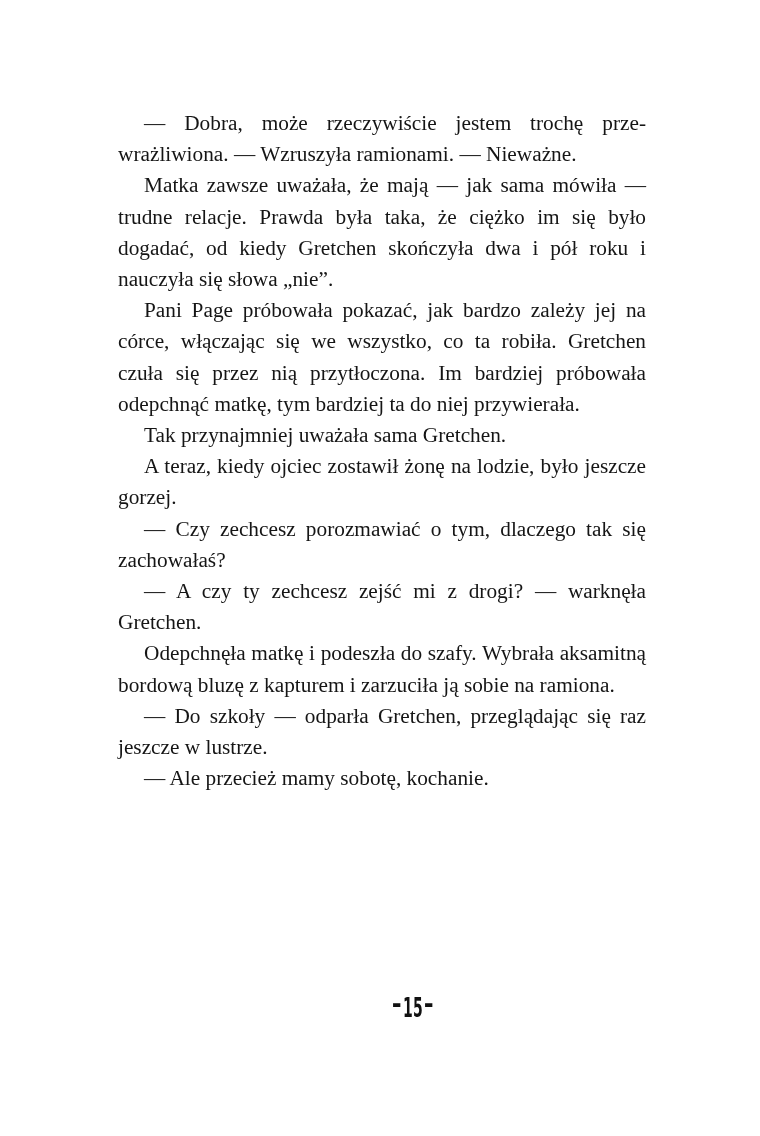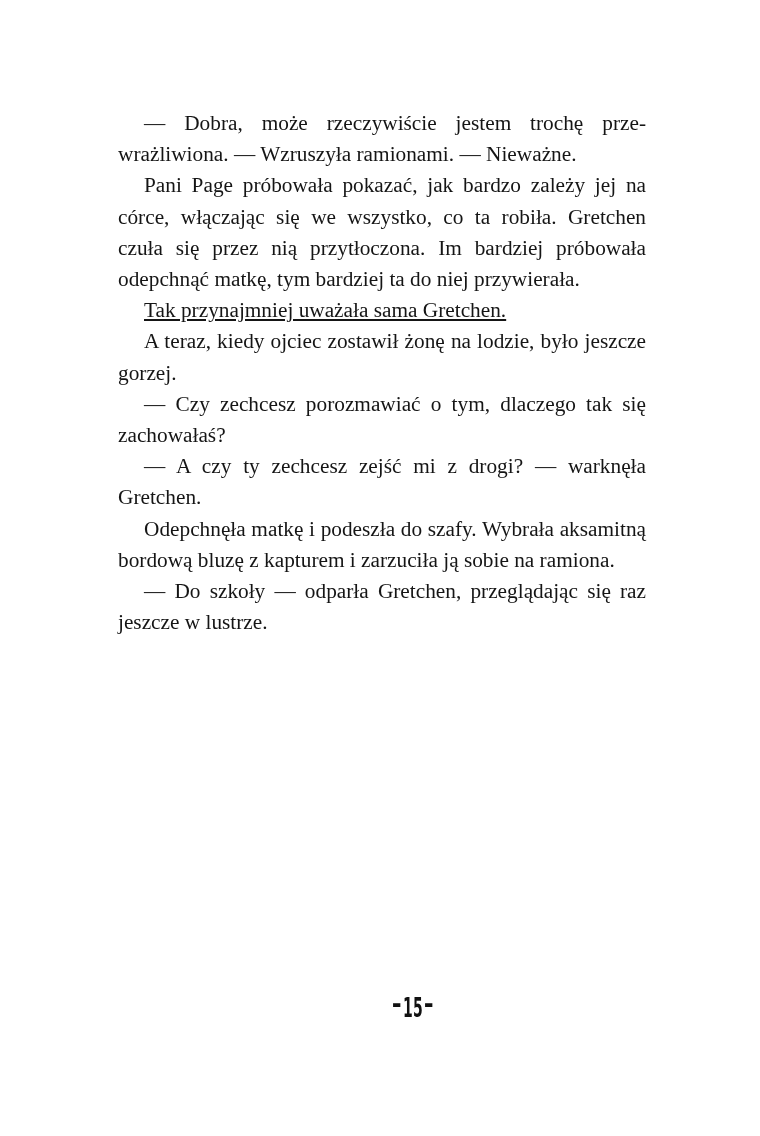--- a/index.html
+++ b/index.html
@@ -37,21 +37,20 @@
     text-indent: 26px;
     hyphens: manual;
     -webkit-hyphens: manual;
     font-kerning: normal;
     text-rendering: optimizeLegibility;
   }
 
   
   .para.short {
     text-align: left;
-    text-decoration: underline;
   }
 
   .footer {
     position: absolute;
     left: 0;
     top: 992px;
     width: 760px;
     text-align: center;
     padding-left: 33px;
   }
@@ -81,26 +80,28 @@
     padding: 0 4px;
   }
 </style>
 </head>
 <body>
 
 <div class="page">
 
   <div class="text-block">
     <p class="para">— Dobra, może rzeczywiście jestem trochę prze­wrażliwiona. — Wzruszyła ramionami. — Nieważne.</p>
+    <p class="para">Matka zawsze uważała, że mają — jak sama mówiła — trudne relacje. Prawda była taka, że ciężko im się było dogadać, od kiedy Gretchen skończyła dwa i pół roku i nauczyła się słowa „nie”.</p>
     <p class="para">Pani Page próbowała pokazać, jak bardzo zależy jej na córce, włączając się we wszystko, co ta robiła. Gretchen czuła się przez nią przytłoczona. Im bardziej próbowała odepchnąć matkę, tym bardziej ta do niej przywierała.</p>
     <p class="para short">Tak przynajmniej uważała sama Gretchen.</p>
     <p class="para">A teraz, kiedy ojciec zostawił żonę na lodzie, było jeszcze gorzej.</p>
     <p class="para">— Czy zechcesz porozmawiać o tym, dlaczego tak się zachowałaś?</p>
     <p class="para">— A czy ty zechcesz zejść mi z drogi? — warknęła Gretchen.</p>
     <p class="para">Odepchnęła matkę i podeszła do szafy. Wybrała ak­samitną bordową bluzę z kapturem i zarzuciła ją sobie na ramiona.</p>
     <p class="para">— Do szkoły — odparła Gretchen, przeglądając się raz jeszcze w lustrze.</p>
+    <p class="para short">— Ale przecież mamy sobotę, kochanie.</p>
   </div>
 
   <div class="footer">
     <span class="folio"><span class="rule">-</span><span class="num">15</span><span class="rule">-</span></span>
   </div>
 
 </div>
 
 </body></html>

